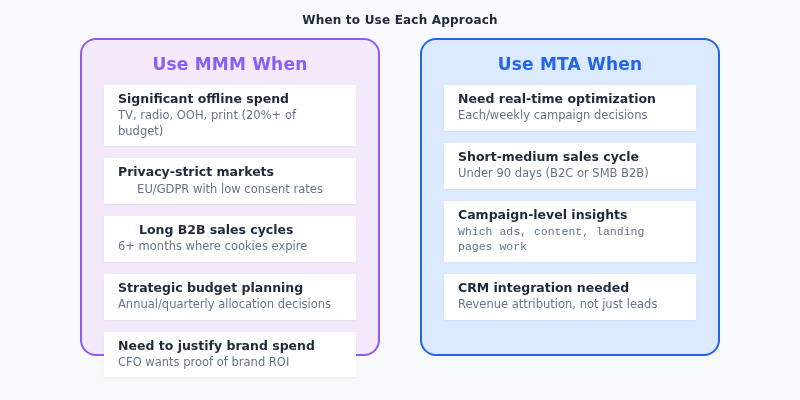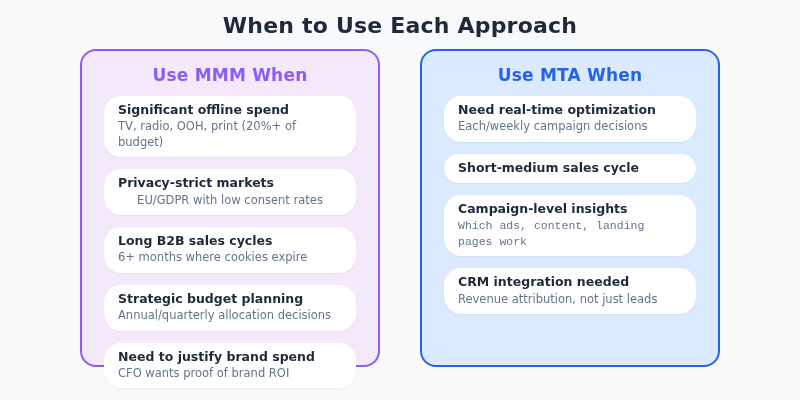--- a/index.html
+++ b/index.html
@@ -9,21 +9,21 @@
   body {
     width: 800px;
     height: 400px;
     font-family: "DejaVu Sans", "Liberation Sans", sans-serif;
     overflow: hidden;
   }
   .page-title {
     margin: 0;
     padding-top: 13px;
     text-align: center;
-    font-size: 22px;
+    font-size: 12px;
     font-weight: bold;
     letter-spacing: 0.2px;
   }
   .panels {
     display: flex;
     justify-content: center;
     gap: 40px;
     margin-top: 11px;
   }
   .panel {
@@ -38,21 +38,21 @@
   .panel-header {
     margin: 14px 0 11px;
     text-align: center;
     font-size: 17px;
     font-weight: bold;
     color: var(--panel-accent);
     letter-spacing: 0.2px;
   }
   .card {
     background: var(--card-bg, #ffffff);
-    border-radius: 17px;
+    border-radius: 1px;
     padding: 6px 14px 7px;
     margin-bottom: 12px;
     box-shadow: 0 1px 2px rgba(30, 41, 59, 0.05);
   }
   .card:last-child {
     margin-bottom: 0;
   }
   .card-title {
     font-size: 12.5px;
     font-weight: bold;
@@ -76,21 +76,21 @@
     <div class="card-list">
           <div class="card">
     <div class="card-title" style="color: rgb(30, 41, 59);">Significant offline spend</div>
     <div class="card-subtitle" style="color: rgb(100, 116, 139);">TV, radio, OOH, print (20%+ of budget)</div>
   </div>
           <div class="card">
     <div class="card-title" style="color: rgb(30, 41, 59);">Privacy-strict markets</div>
     <div class="card-subtitle" style="color: rgb(100, 116, 139); text-align: center;">EU/GDPR with low consent rates</div>
   </div>
           <div class="card">
-    <div class="card-title" style="color: rgb(30, 41, 59);">Long B2B sales cycles</div>
+    <div class="card-title" style="color: rgb(30, 41, 59); margin-left: 21px;">Long B2B sales cycles</div>
     <div class="card-subtitle" style="color: rgb(100, 116, 139);">6+ months where cookies expire</div>
   </div>
           <div class="card">
     <div class="card-title" style="color: rgb(30, 41, 59);">Strategic budget planning</div>
     <div class="card-subtitle" style="color: rgb(100, 116, 139);">Annual/quarterly allocation decisions</div>
   </div>
           <div class="card">
     <div class="card-title" style="color: rgb(30, 41, 59);">Need to justify brand spend</div>
     <div class="card-subtitle" style="color: rgb(100, 116, 139);">CFO wants proof of brand ROI</div>
   </div>
@@ -98,20 +98,21 @@
   </div>
       <div class="panel" style="--panel-border: #2563EB; --panel-bg: #DBEAFE; --panel-accent: #2563EB; --card-bg: #FFFFFF;">
     <div class="panel-header">Use MTA When</div>
     <div class="card-list">
           <div class="card">
     <div class="card-title" style="color: rgb(30, 41, 59);">Need real-time optimization</div>
     <div class="card-subtitle" style="color: rgb(100, 116, 139);">Each/weekly campaign decisions</div>
   </div>
           <div class="card">
     <div class="card-title" style="color: rgb(30, 41, 59);">Short-medium sales cycle</div>
+    <div class="card-subtitle" style="color: rgb(100, 116, 139);">Under 90 days (B2C or SMB B2B)</div>
   </div>
           <div class="card">
     <div class="card-title" style="color: rgb(30, 41, 59);">Campaign-level insights</div>
     <div class="card-subtitle" style="color: rgb(100, 116, 139); font-family: Liberation Mono, monospace;">Which ads, content, landing pages work</div>
   </div>
           <div class="card">
     <div class="card-title" style="color: rgb(30, 41, 59);">CRM integration needed</div>
     <div class="card-subtitle" style="color: rgb(100, 116, 139);">Revenue attribution, not just leads</div>
   </div>
         </div>

